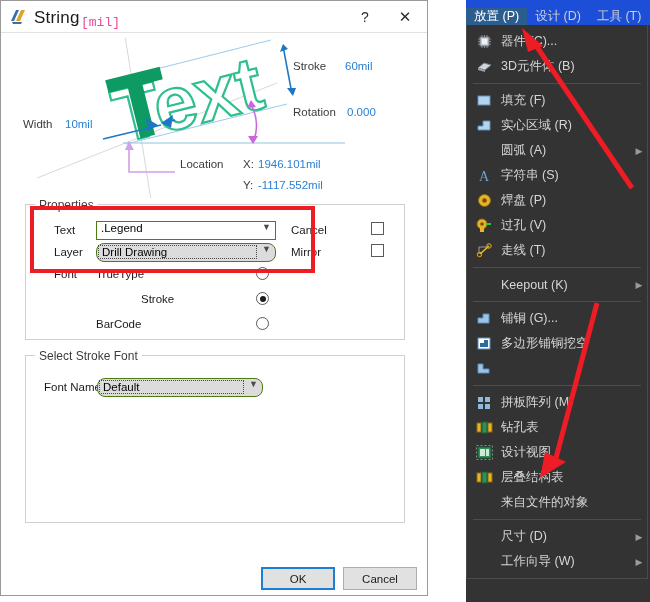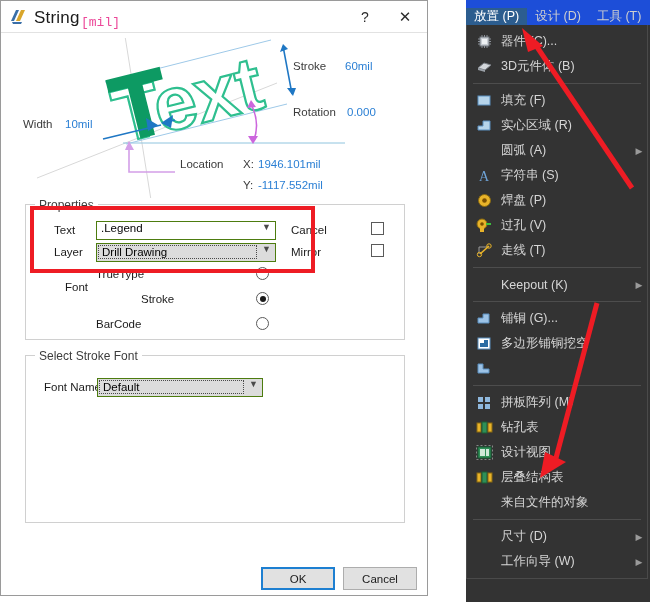--- a/index.html
+++ b/index.html
@@ -142,21 +142,21 @@
     white-space: nowrap;
   }
   .combo .arrow {
     width: 17px;
     display: flex;
     align-items: center;
     justify-content: center;
     color: #4a4a4a;
     font-size: 9px;
   }
-  .combo.grey { background: #dcdcdc; }
+  .combo.grey { background: #dcdcdc; border-radius: 8px; }
   .combo.grey .cval {
     margin: 1px;
     border: 1px dotted #4a4a4a;
     padding-left: 3px;
     background: #dcdcdc;
   }
   .checkbox {
     position: absolute;
     width: 13px; height: 13px;
     border: 1px solid #5a5a5a;
@@ -385,21 +385,21 @@
       <span class="cval">Drill Drawing</span>
       <span class="arrow">▼</span>
     </div>
 
     <span class="fieldlabel" style="left:265px; top:19px;">Cancel</span>
     <div class="checkbox" style="left:345px; top:17px;"></div>
 
     <span class="fieldlabel" style="left:265px; top:41px;">Mirror</span>
     <div class="checkbox" style="left:345px; top:39px;"></div>
 
-    <span class="fieldlabel" style="left:39px; top:63px;margin-top:13px;">Font</span>
+    <span class="fieldlabel" style="left:28px; top:63px;">Font</span>
 
     <span class="fieldlabel" style="left:70px; top:63px;">TrueType</span>
     <div class="radio" style="left:230px; top:62px;"></div>
 
     <span class="fieldlabel" style="left:70px; top:88px;margin-left:45px;">Stroke</span>
     <div class="radio on" style="left:230px; top:87px;"></div>
 
     <span class="fieldlabel" style="left:70px; top:113px;">BarCode</span>
     <div class="radio" style="left:230px; top:112px;"></div>
   </div>

